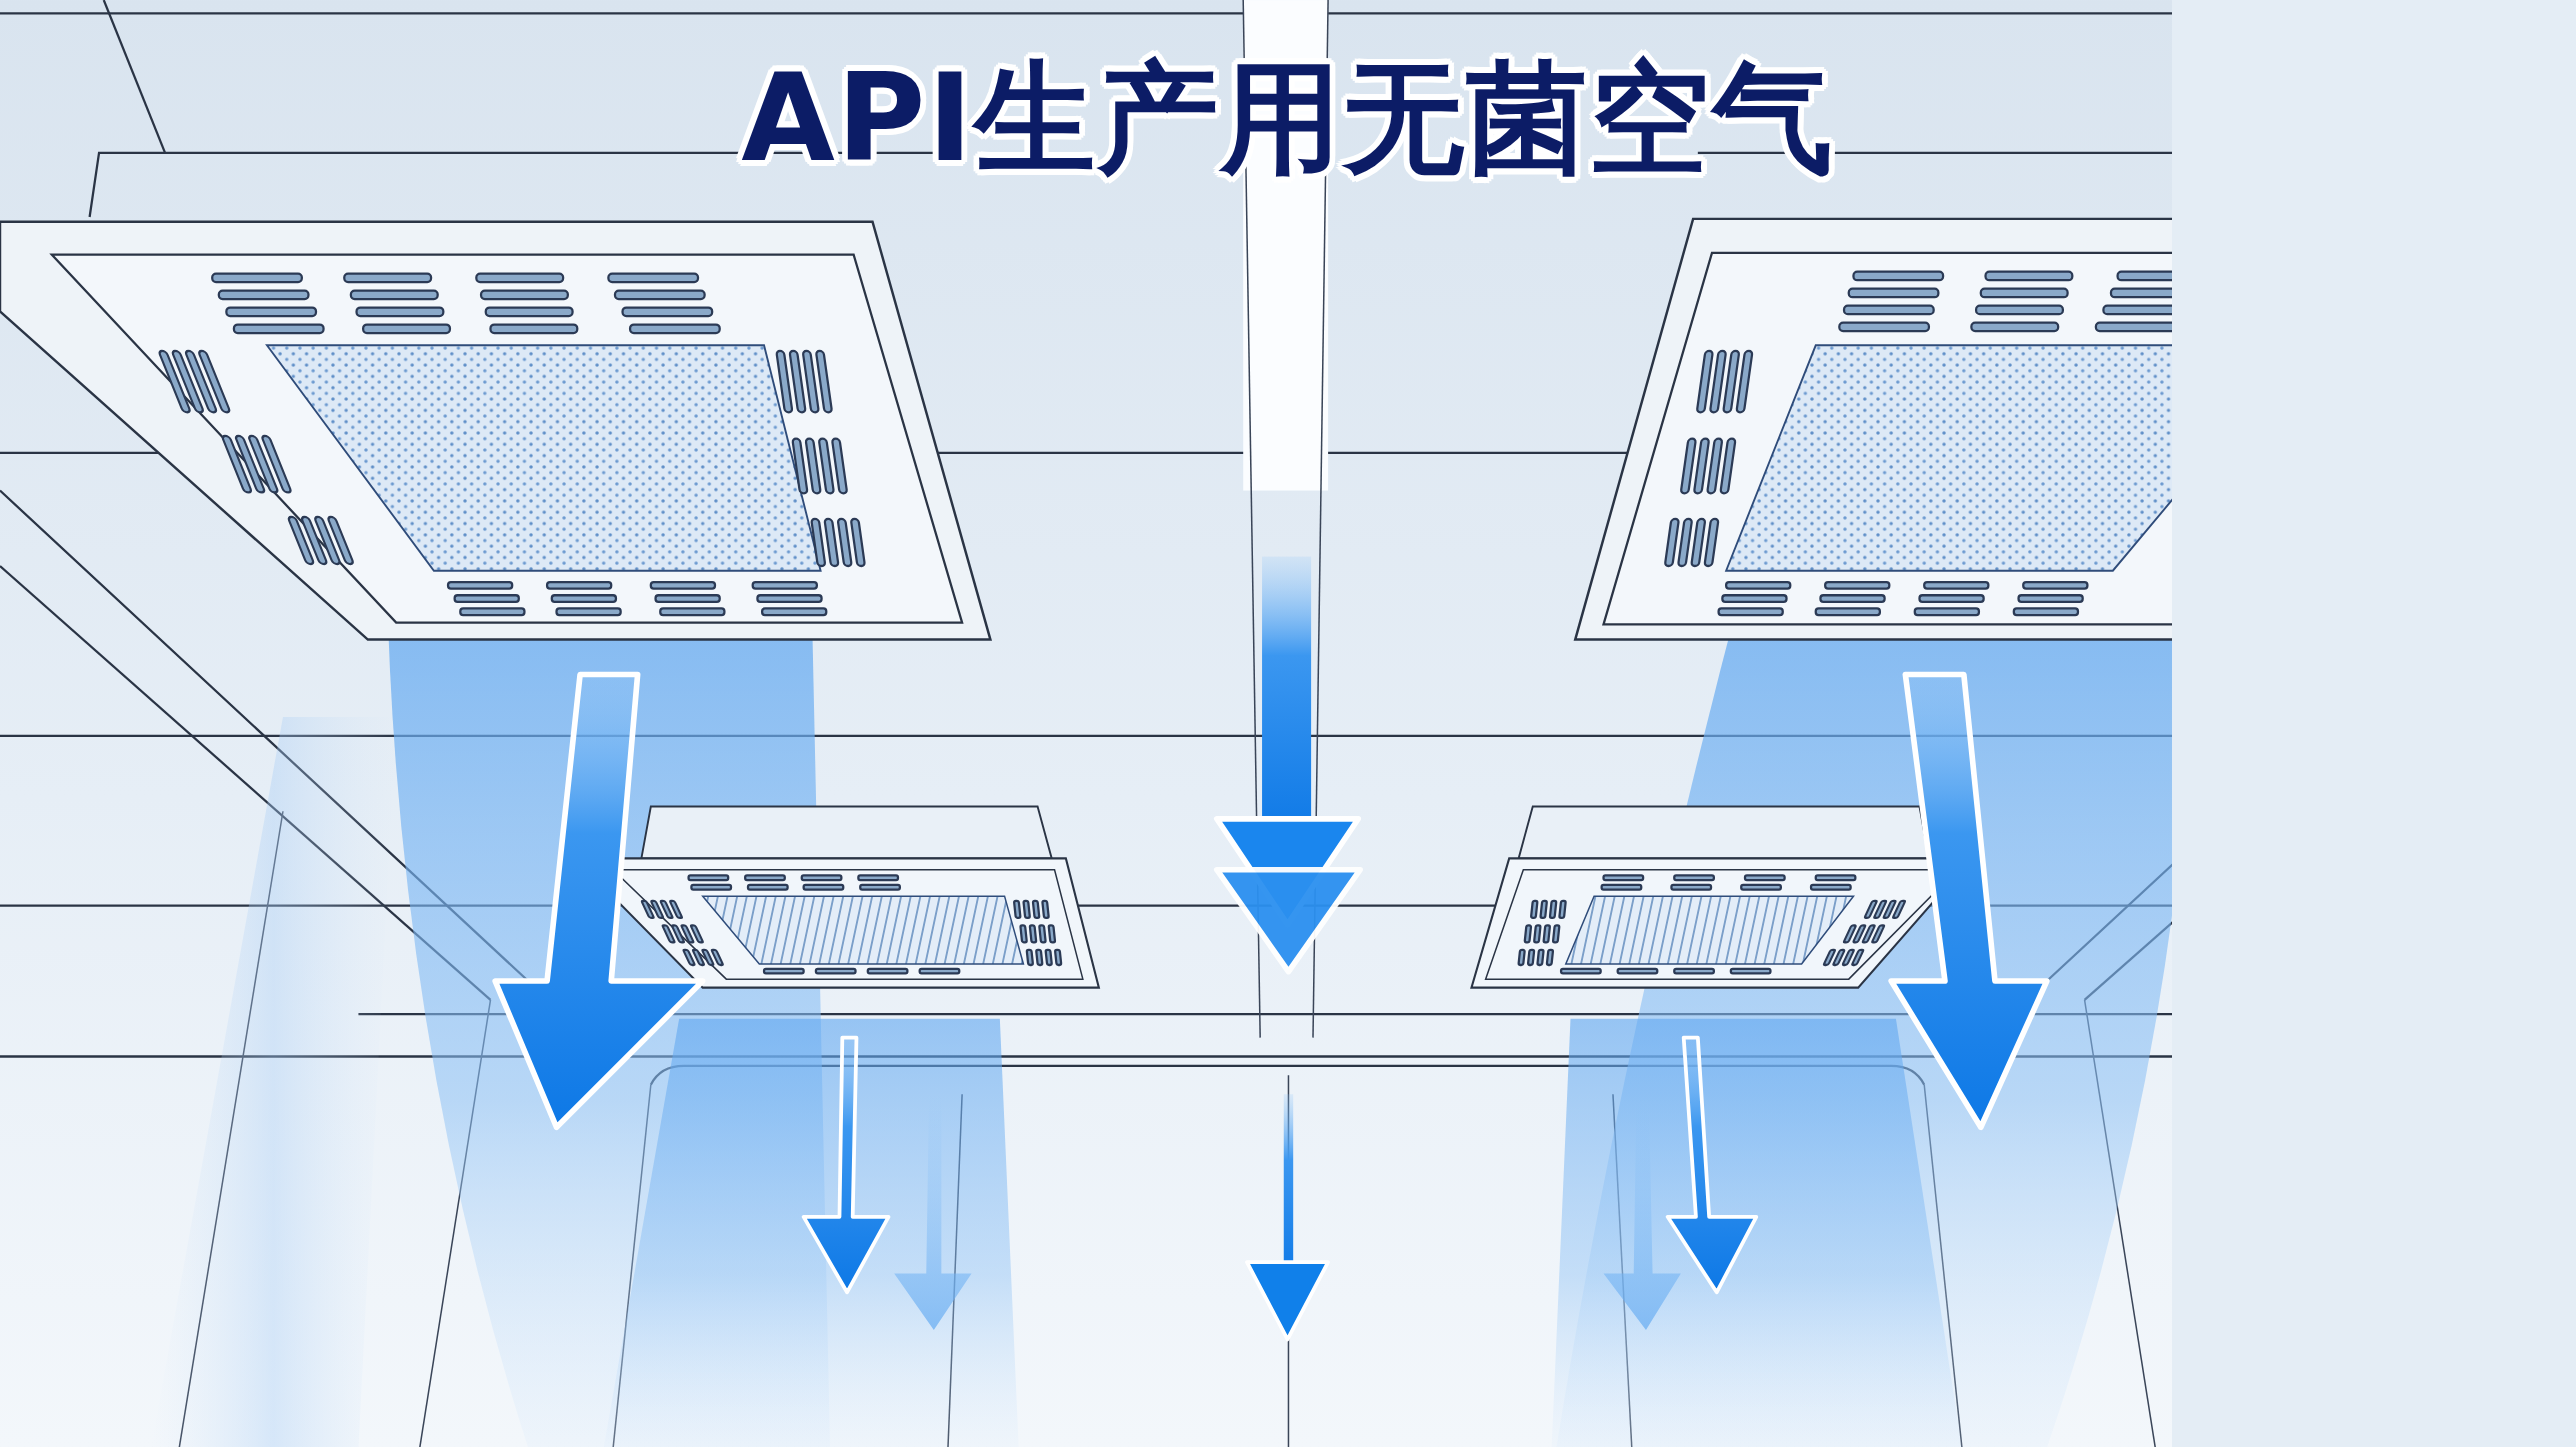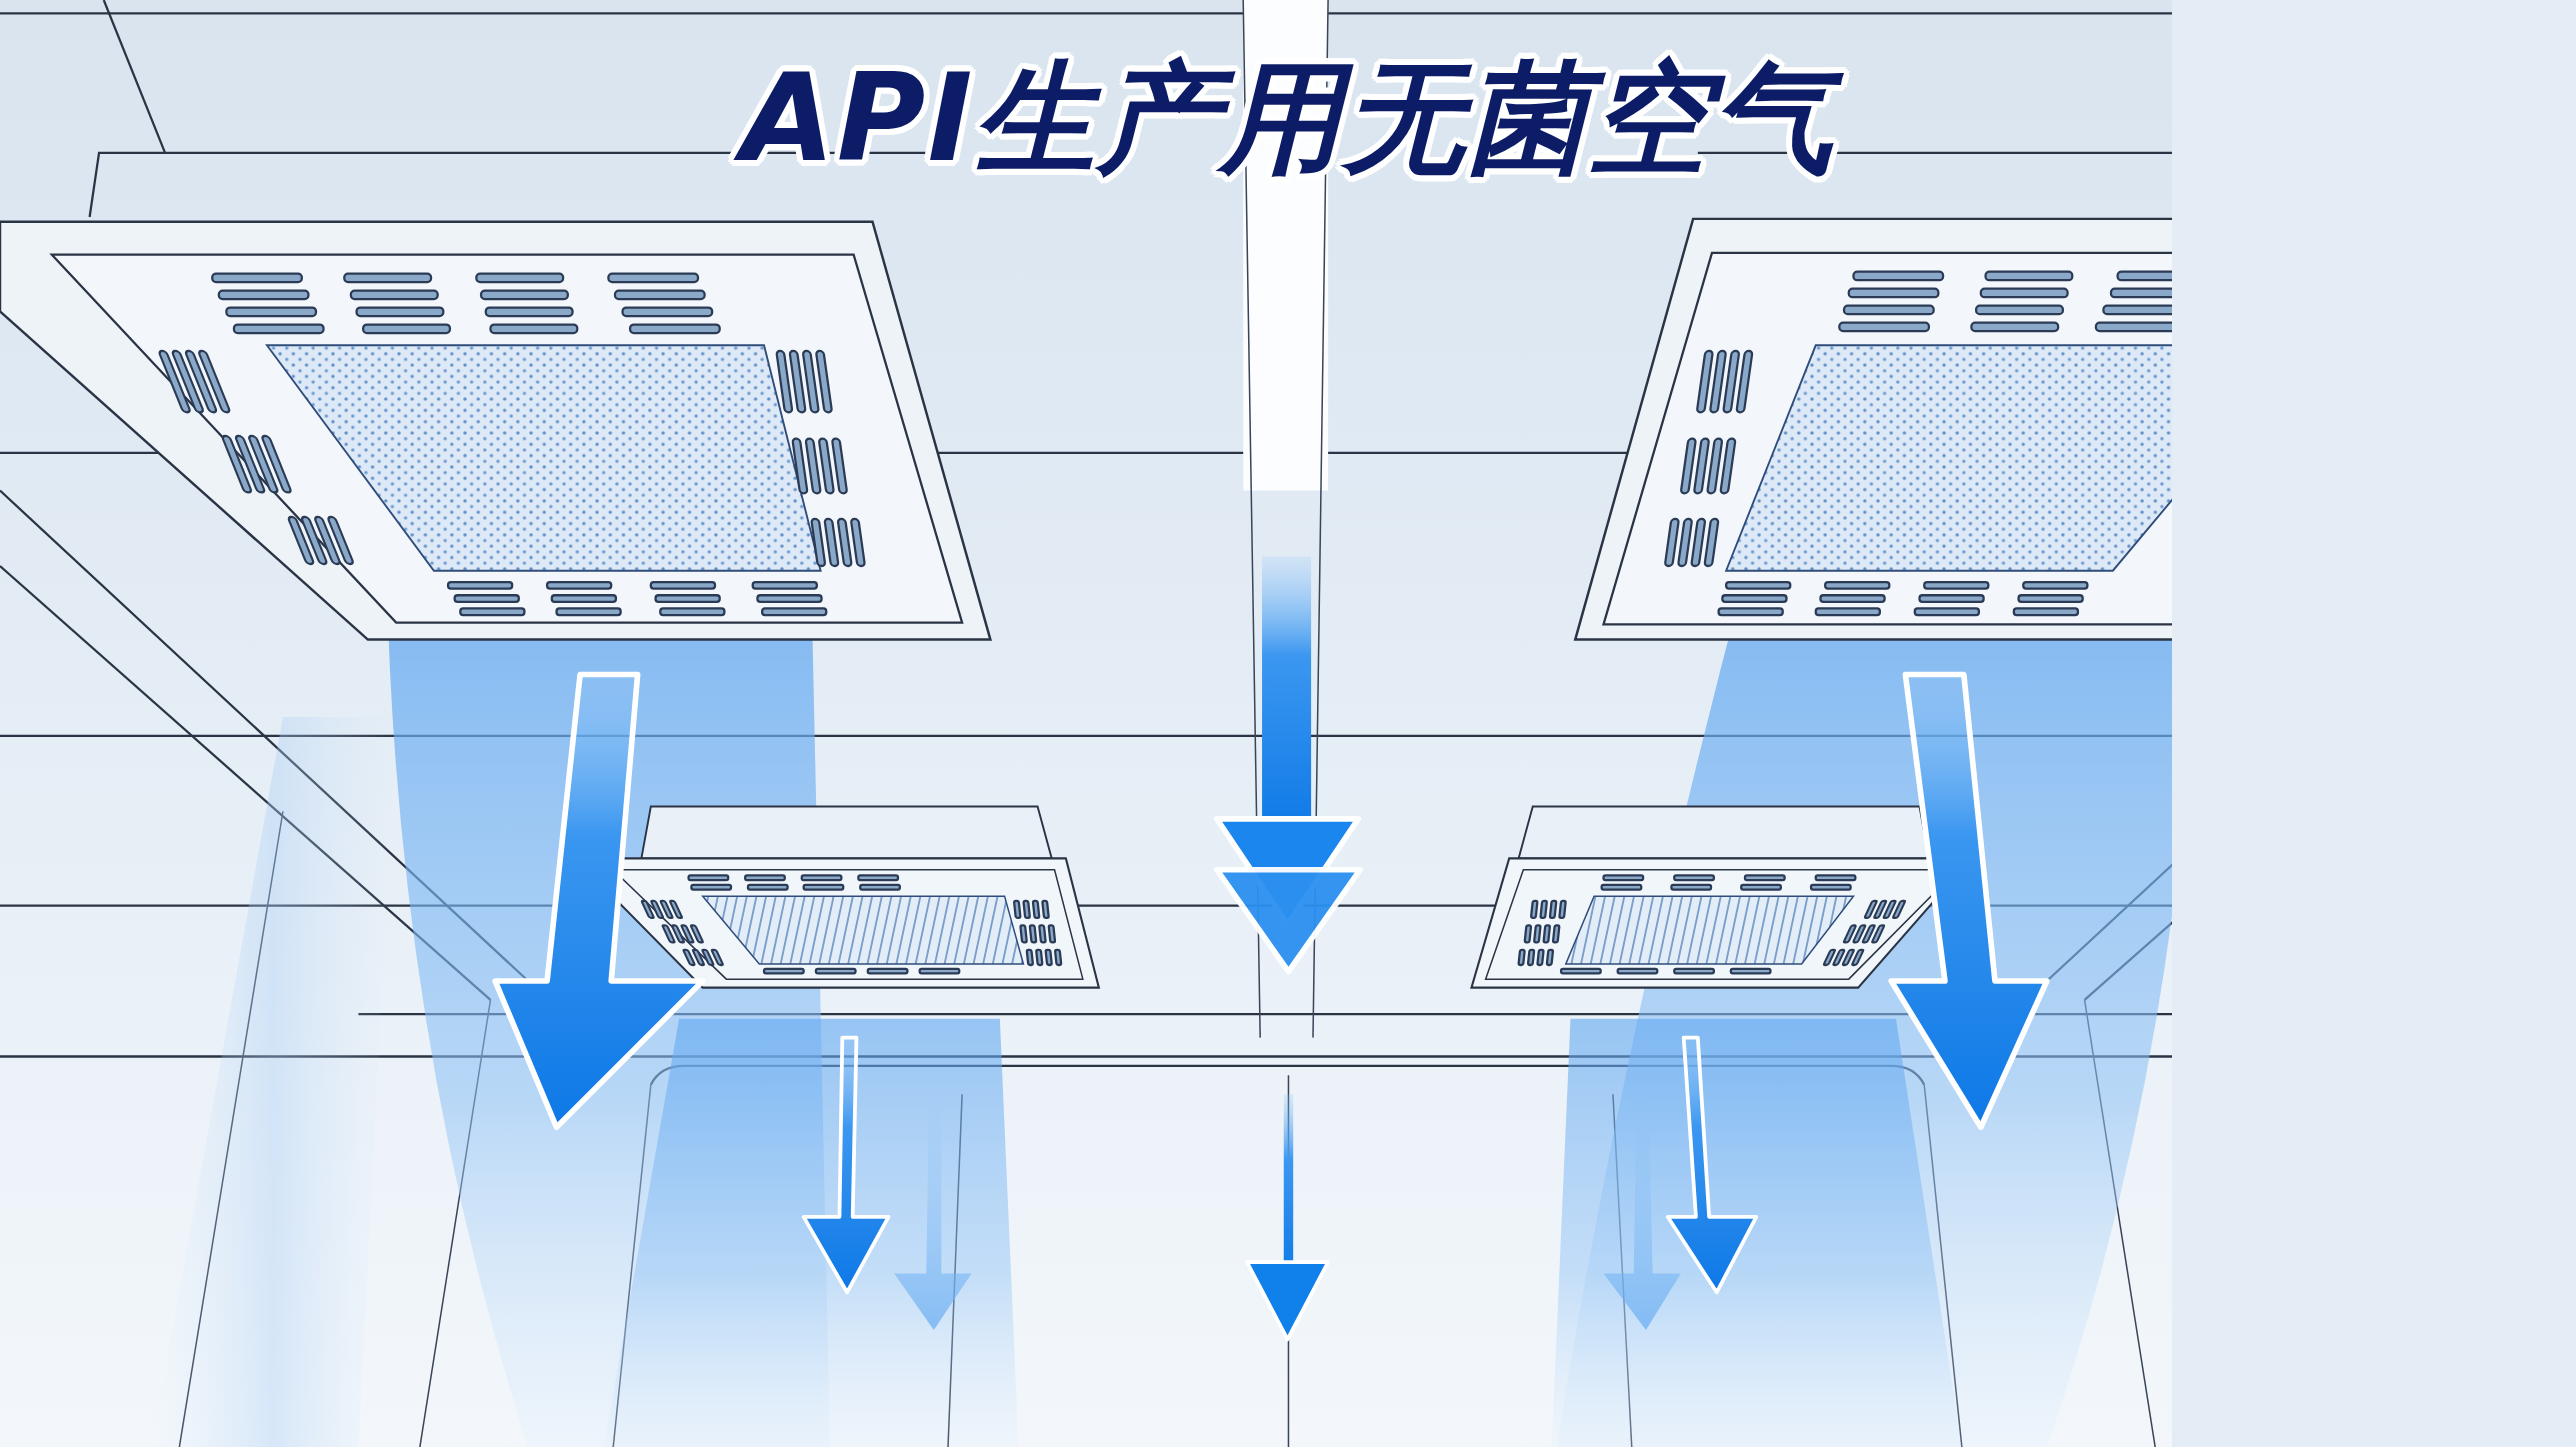--- a/index.html
+++ b/index.html
@@ -1,17 +1,17 @@
 <!DOCTYPE html>
 <html style="font-size:15px"><head>
 <meta charset="utf-8">
 <style>
   html, body { margin:0; padding:0; }
   body { width:2576px; height:1448px; overflow:hidden; background:#e4edf5; }
-  #stage { position:relative; width:2172px; height:1448px; overflow:hidden;font-style:italic; }
+  #stage { position:relative; width:2172px; height:1448px; overflow:hidden; }
   #scene { position:absolute; left:0; top:0; }
   .title {
     position:absolute; left:0; top:58px; width:2576px; text-align:center;
     font-family:"DejaVu Sans", sans-serif; font-weight:bold;
     font-size:121px; letter-spacing:1.9px; line-height:1;
     color:#0c1c66;
     -webkit-text-stroke: 0px transparent;
     text-shadow:
       0 0 0 #fff,
       4.7px 0 0 #fff, -4.7px 0 0 #fff, 0 4.7px 0 #fff, 0 -4.7px 0 #fff,

